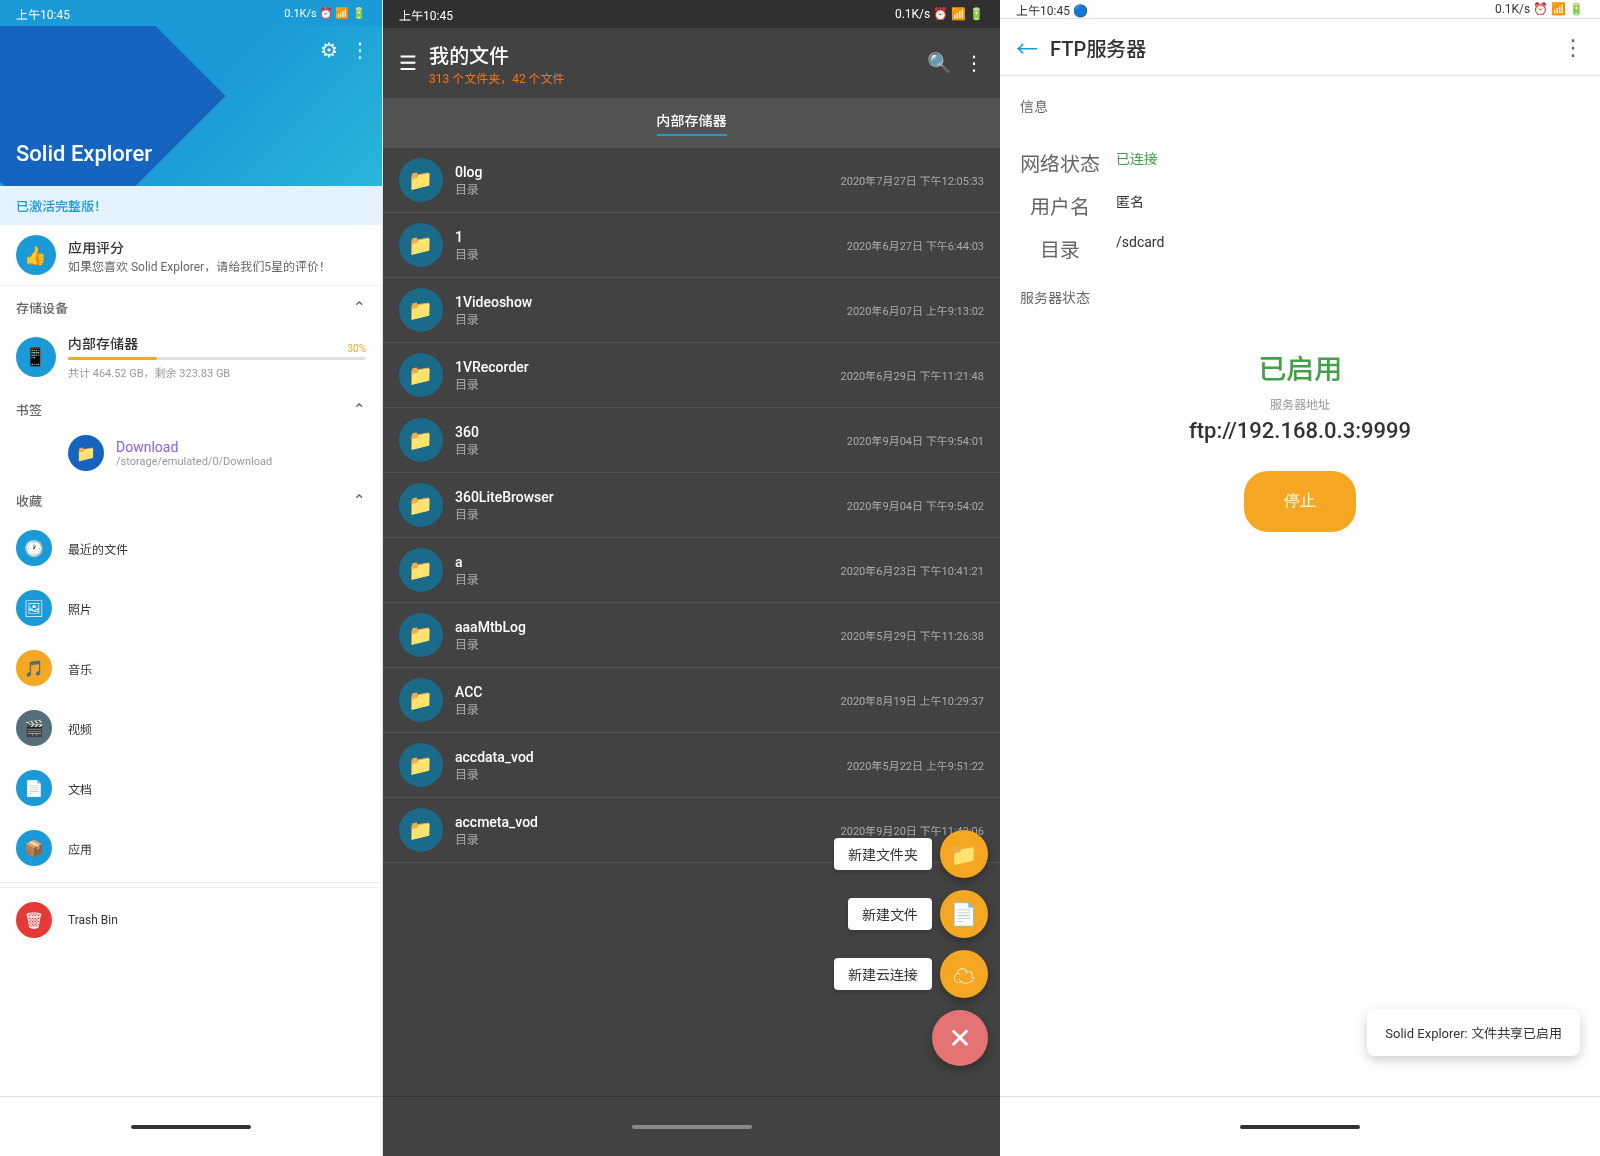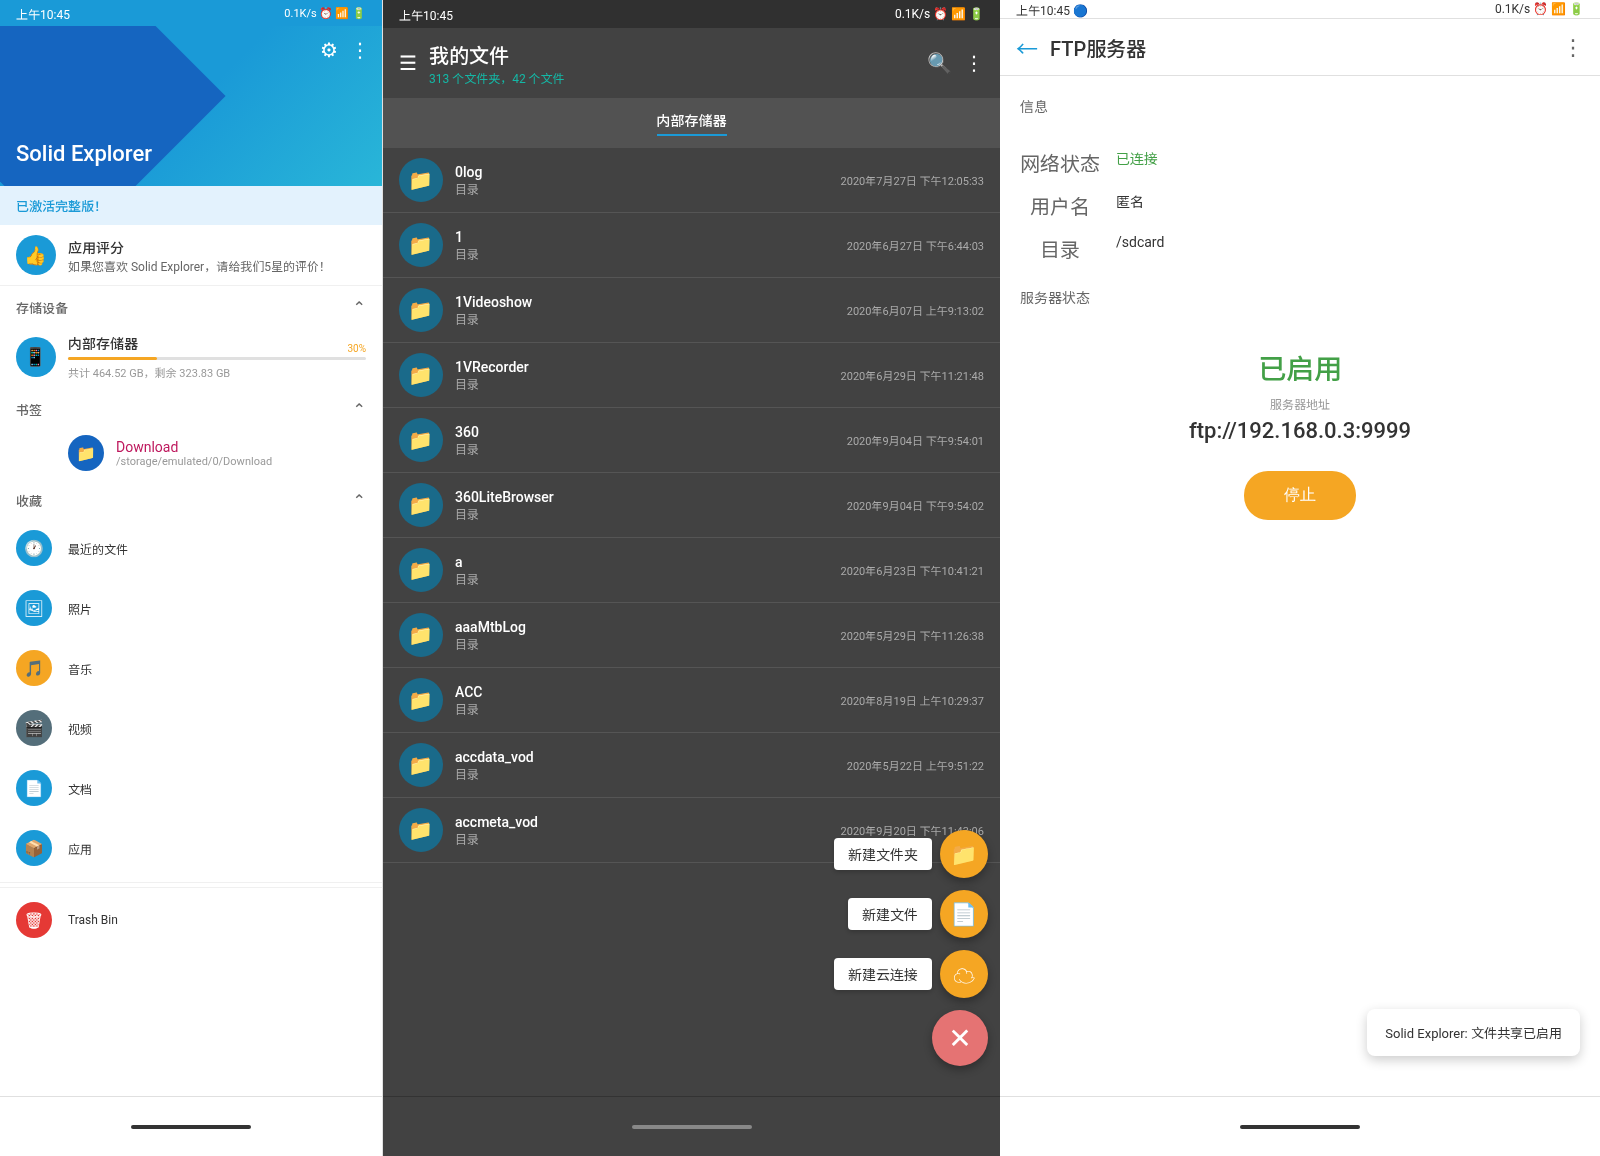--- a/index.html
+++ b/index.html
@@ -228,21 +228,21 @@
 
     .download-item {
       display: flex;
       flex-direction: column;
       padding: 8px 16px 8px 68px;
       cursor: pointer;
     }
 
     .download-name {
       font-size: 14px;
-      color: #be185d;
+      color: #8b5cf6;
     }
 
     .download-path {
       font-size: 11px;
       color: #999;
     }
 
     .sidebar-bottom-nav-item {
       display: flex;
       align-items: center;
@@ -291,21 +291,21 @@
       flex: 1;
     }
 
     .files-title {
       color: #fff;
       font-size: 20px;
       font-weight: 500;
     }
 
     .files-subtitle {
-      color: #14b8a6;
+      color: #f97316;
       font-size: 12px;
     }
 
     .files-header-icons {
       display: flex;
       gap: 12px;
     }
 
     .files-header-icons span {
       color: #fff;
@@ -553,21 +553,21 @@
       font-size: 22px;
       color: #333;
       font-weight: 500;
       margin-bottom: 28px;
     }
 
     .ftp-stop-btn {
       background: #f5a623;
       color: #fff;
       border: none;
-      padding: 14px 40px;
+      padding: 20px 40px;
       border-radius: 24px;
       font-size: 16px;
       cursor: pointer;
       font-weight: 500;
     }
 
     .ftp-notification {
       position: absolute;
       bottom: 100px;
       right: 20px;

